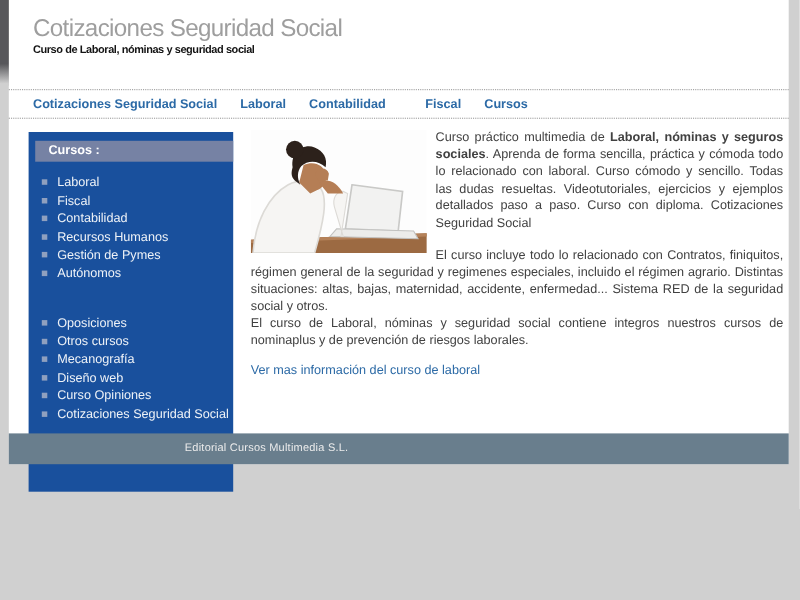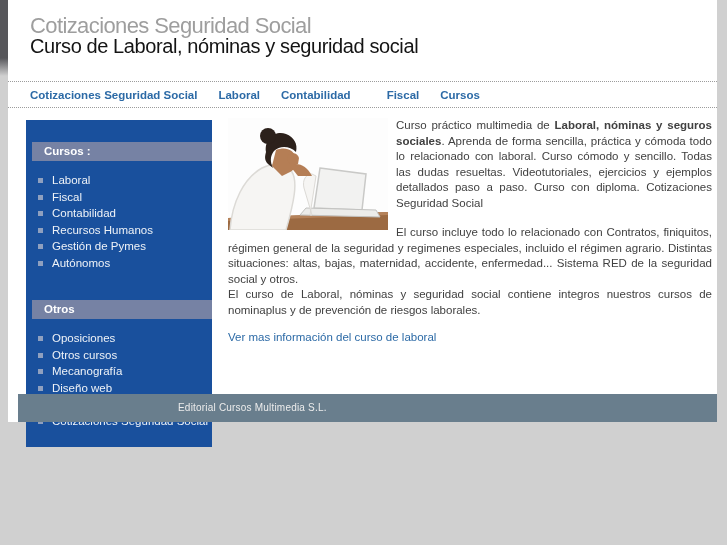--- a/index.html
+++ b/index.html
@@ -19,38 +19,38 @@
     position:absolute; left:8px; top:0; width:709px; height:422px;
     background:#ffffff;
   }
   
   .header { padding:15px 0 0 22px; }
   .site-title {
     font-size:22px; color:#9e9e9e; letter-spacing:-0.6px; font-weight:normal;
     line-height:22px;
   }
   .site-subtitle {
-    font-size:20px; color:#141414; font-weight:normal; letter-spacing:-0.4px;
+    font-size:10px; color:#141414; font-weight:bold; letter-spacing:-0.4px;
     line-height:16px; margin-top:1px;
   }
   
   .navbar {
     position:absolute; left:0; right:0; top:81px; height:27px;
     border-top:1px dotted #9c9c9c; border-bottom:1px dotted #9c9c9c;
     display:flex; align-items:center; padding-left:22px;
   }
   .nav-item {
     font-size:11.5px; font-weight:bold; color:#2c6aa6; text-decoration:none;
     margin-right:21px; white-space:nowrap; cursor:pointer;
   }
   .nav-item:nth-of-type(4) { margin-left:15px; }
   
   .sidebar {
     position:absolute; left:18px; top:120px; width:186px; height:327px;
-    background:#19509d; padding-top:22px;
+    background:#19509d; padding-top:8px;
   }
   .side-band {
     margin-left:6px; height:19px; line-height:19px; background:#7682a4;
     color:#ffffff; font-size:11.5px; font-weight:bold; padding-left:12px;
   }
   .side-section + .side-section { margin-top:29px; }
   .side-list { list-style:none; margin-top:11px; }
   .side-item {
     color:#eef2f7; font-size:11.5px; line-height:16.5px; padding-left:12px;
     white-space:nowrap; cursor:pointer;
@@ -66,21 +66,21 @@
   .photo {
     float:left; width:160px; height:112px; margin:0 8px 2px 0;
     display:block;
   }
   .p-block { margin:0; }
   .gap-after { margin-bottom:14px; }
   .small-gap-after { margin-bottom:10px; }
   .more-link { color:#2c6aa6; text-decoration:none; cursor:pointer; display:inline-block; margin-top:2px; }
   
   .footer-bar {
-    position:absolute; left:10px; right:0; bottom:0; height:28px;
+    position:absolute; left:0; right:0; bottom:0; height:28px;
     background:#697e8d; color:#ececec; font-size:10px; line-height:28px;
     padding-left:160px; letter-spacing:0.2px;
   }
 </style>
 </head>
 <body>
 
 <div class="dark-edge"></div>
 
 <div class="page">
@@ -111,21 +111,20 @@
           <li class="side-item"><span class="bullet"></span><span>Contabilidad</span></li>
 
           <li class="side-item"><span class="bullet"></span><span>Recursos Humanos</span></li>
 
           <li class="side-item"><span class="bullet"></span><span>Gestión de Pymes</span></li>
 
           <li class="side-item"><span class="bullet"></span><span>Autónomos</span></li>
         </ul>
     </div>
     <div class="side-section">
-      <div class="side-band">Otros</div>
       <ul class="side-list">
 
 
           <li class="side-item"><span class="bullet"></span><span>Oposiciones</span></li>
 
           <li class="side-item"><span class="bullet"></span><span>Otros cursos</span></li>
 
           <li class="side-item"><span class="bullet"></span><span>Mecanografía</span></li>
 
           <li class="side-item"><span class="bullet"></span><span>Diseño web</span></li>

